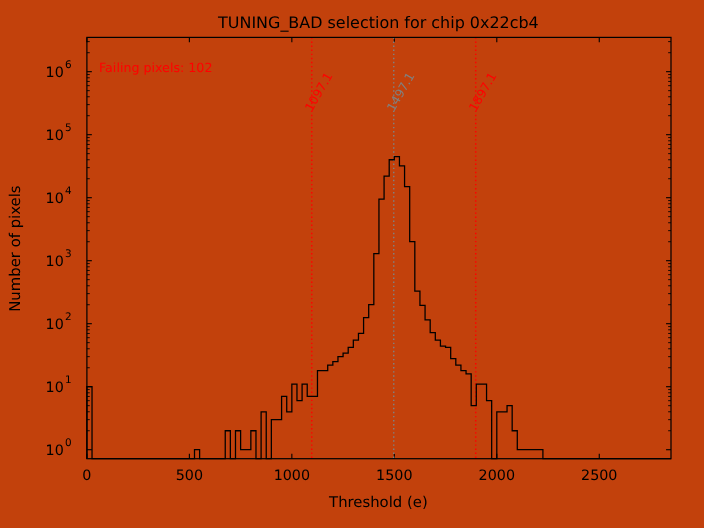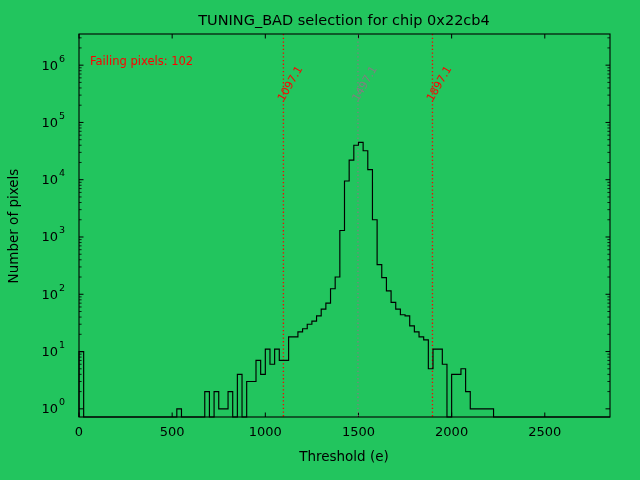--- a/index.html
+++ b/index.html
@@ -10,21 +10,21 @@
   body {
     width: 640px;
     height: 480px;
     font-family: "DejaVu Sans", sans-serif;
     overflow: hidden;
   }
   #figure {
     position: relative;
     width: 640px;
     height: 480px;
-    background: #22c55e;
+    background: #c2410c;
   }
   #plot-svg {
     display: block;
     width: 640px;
     height: 480px;
   }
   .fig-title {
     font-size: 14.5px;
     fill: #000000;
   }

